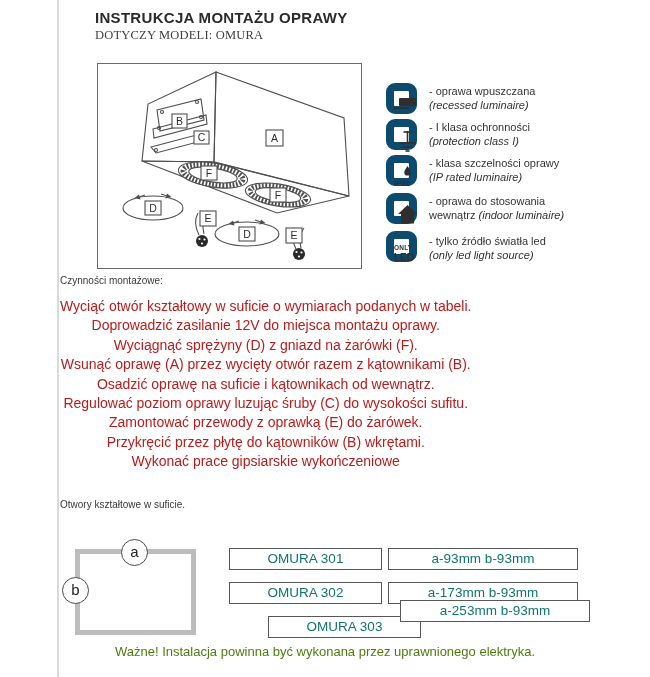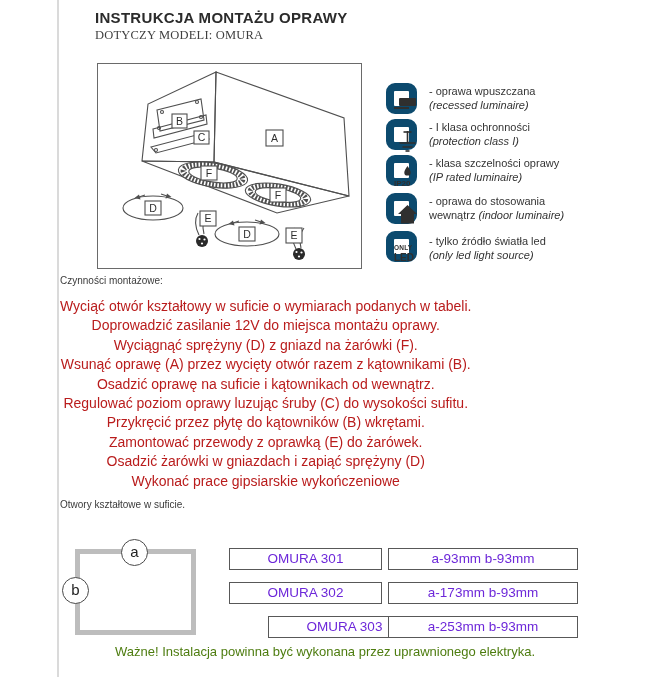--- a/index.html
+++ b/index.html
@@ -27,21 +27,21 @@
   .only-bottom{position:absolute;left:0;right:0;top:13px;text-align:center;font-size:10px;font-weight:bold;color:#2f2f2f;}
 
   .sec-title{position:absolute;left:60px;font-size:10px;color:#3a3a3a;}
   .steps{position:absolute;left:60px;top:297px;font-size:14px;line-height:19.4px;color:#b91c1c;text-align:center;}
 
   .hole-rect{position:absolute;left:75px;top:549px;width:121px;height:86px;box-sizing:border-box;
              border:5px solid #bdbdbd;background:#fff;}
   .hole-circle{position:absolute;width:27px;height:27px;box-sizing:border-box;border:1.6px solid #4a4a4a;
                border-radius:50%;background:#fff;text-align:center;line-height:24px;font-size:15px;color:#222;z-index:2;}
   .tbox{position:absolute;height:22px;box-sizing:border-box;border:1px solid #585858;background:#fff;
-        text-align:center;line-height:20px;font-size:13.5px;color:#6d28d9;}
+        text-align:center;line-height:20px;font-size:13.5px;color:#0f766e;}
   .t-model{left:229px;width:153px;}
   .t-size{left:388px;width:190px;}
   .footer{position:absolute;left:0;top:644px;width:650px;text-align:center;font-size:13px;color:#4d7c0f;}
 </style>
 </head>
 <body>
 
 <div class="page">
   <div class="vline"></div>
 
@@ -189,33 +189,32 @@
   </div>
 
   <div class="sec-title" style="top:275px;">Czynności montażowe:</div>
   <div class="steps">
     <div>Wyciąć otwór kształtowy w suficie o wymiarach podanych w tabeli.</div>
     <div>Doprowadzić zasilanie 12V do miejsca montażu oprawy.</div>
     <div>Wyciągnąć sprężyny (D) z gniazd na żarówki (F).</div>
     <div>Wsunąć oprawę (A) przez wycięty otwór razem z kątownikami (B).</div>
     <div>Osadzić oprawę na suficie i kątownikach od wewnątrz.</div>
     <div>Regulować poziom oprawy luzując śruby (C) do wysokości sufitu.</div>
+    <div>Zamontować przewody z oprawką (E) do żarówek.</div>
     <div>Przykręcić przez płytę do kątowników (B) wkrętami.</div>
-    <div>Zamontować przewody z oprawką (E) do żarówek.</div>
-    <div>Osadzić żarówki w gniazdach i zapiąć sprężyny (D)</div>
     <div>Wykonać prace gipsiarskie wykończeniowe</div>
   </div>
 
   <div class="sec-title" style="top:499px;">Otwory kształtowe w suficie.</div>
 
   <div class="hole-rect"></div>
   <div class="hole-circle" style="left:121px;top:539px;">a</div>
   <div class="hole-circle" style="left:62px;top:577px;">b</div>
 
   <div class="tbox t-model" style="top:548px;">OMURA 301</div>
   <div class="tbox t-size" style="top:548px;">a-93mm b-93mm</div>
   <div class="tbox t-model" style="top:582px;">OMURA 302</div>
   <div class="tbox t-size" style="top:582px;">a-173mm b-93mm</div>
   <div class="tbox t-model" style="top:616px;margin-left:39px;">OMURA 303</div>
-  <div class="tbox t-size" style="top:616px;">a-253mm b-93mm</div>
+  <div class="tbox t-size" style="top:600px;margin-left:12px;">a-253mm b-93mm</div>
 
   <div class="footer">Ważne! Instalacja powinna być wykonana przez uprawnionego elektryka.</div>
 </div>
 
 </body></html>

